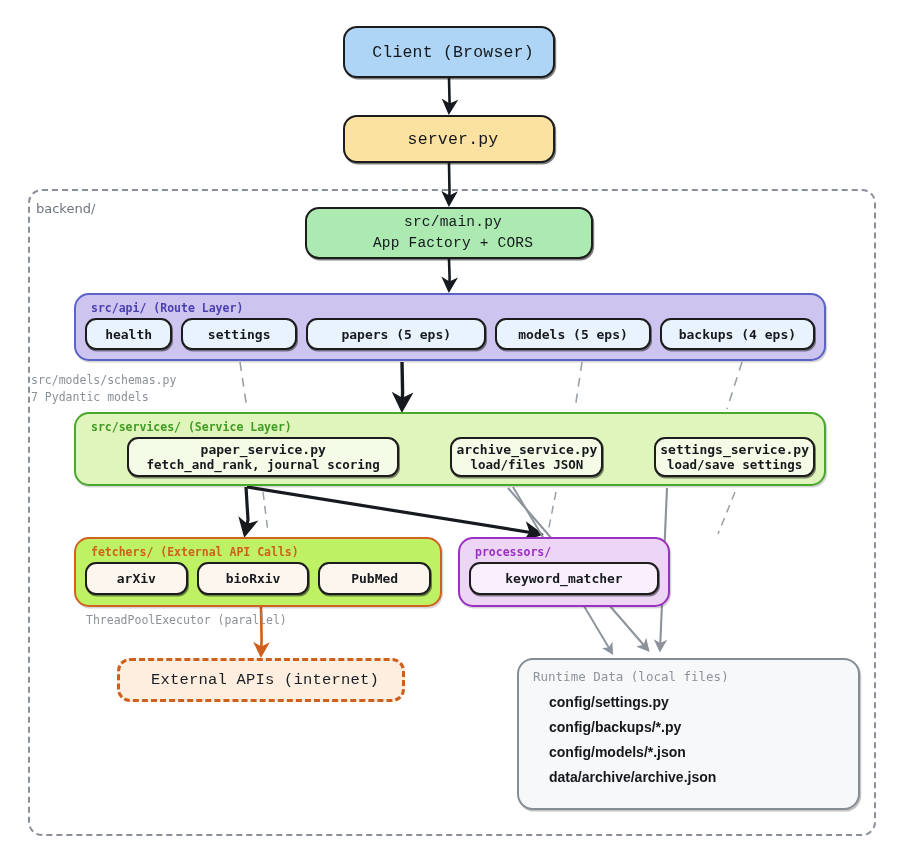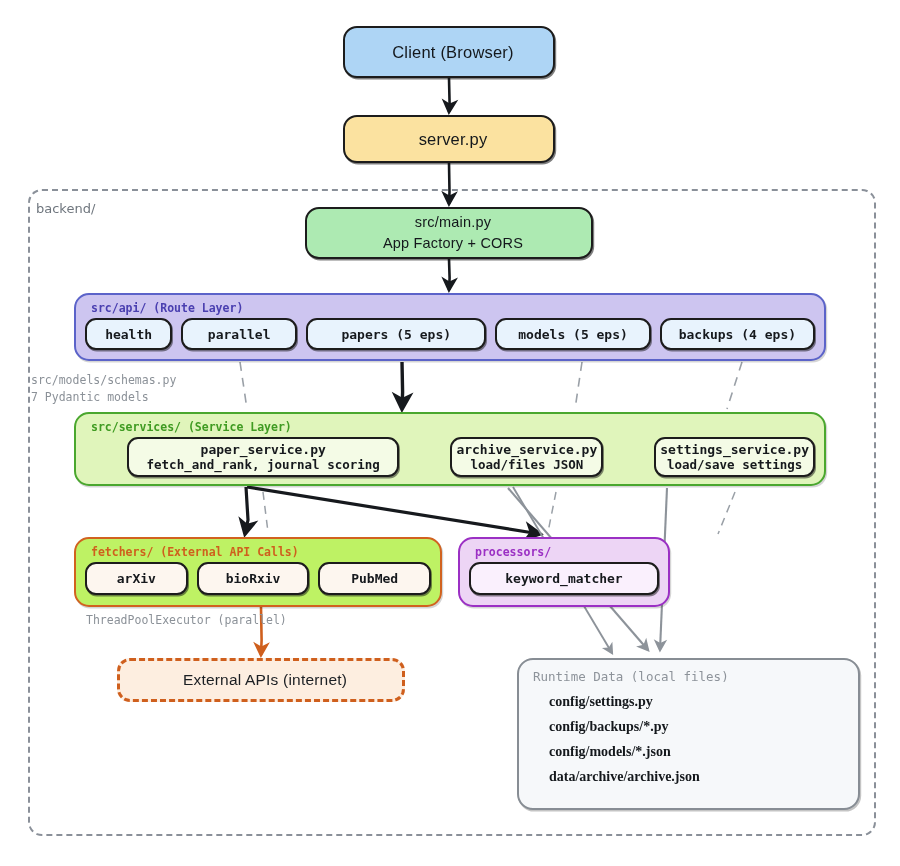--- a/index.html
+++ b/index.html
@@ -42,21 +42,21 @@
 
   
   .hand {
     border-radius: 14px;
     border: 2.5px solid #1c1c1c;
     box-shadow: 1.2px 1.6px 0 rgba(20,20,20,0.55);
   }
 
   
   .hw {           
-    font-family: Liberation Sans, sans-serif;
+    font-family: Liberation Mono, monospace;
     font-weight: 400;
     letter-spacing: 0.2px;
     padding-left: 8px;
   }
 
   
   #client {
     left: 343px; top: 26px; width: 212px; height: 52px;
     background: #aed5f5;
     font-size: 16.5px;
@@ -201,21 +201,21 @@
   }
   #runtime .rt-title {
     font-family: "DejaVu Sans Mono", monospace;
     font-weight: 400;
     font-size: 12.5px;
     color: #8d939a;
     margin: 2px 0 5px 14px;
     text-align: left;
   }
   #runtime .rt-item {
-    font-family: Liberation Serif, serif;
+    font-family: Liberation Sans, sans-serif;
     font-weight: 700;
     font-size: 14px;
     color: #14181c;
     margin: 0 0 0 30px;
     padding: 4.5px 0;
     text-align: center;
   }
 
   
   .note {
@@ -298,21 +298,21 @@
     <span class="l2">App Factory + CORS</span>
   </div>
 
   <div class="panel" id="api-panel">
     <div class="panel-title">src/api/  (Route Layer)</div>
     <div class="chips">
       <div class="chip" style="width:96px">
           <span class="c1">health</span>
         </div>
       <div class="chip" style="width:128px">
-          <span class="c1">parallel</span>
+          <span class="c1">settings</span>
         </div>
       <div class="chip" style="width:200px">
           <span class="c1">papers (5 eps)</span>
         </div>
       <div class="chip" style="width:172px">
           <span class="c1">models (5 eps)</span>
         </div>
       <div class="chip" style="width:172px">
           <span class="c1">backups (4 eps)</span>
         </div>

